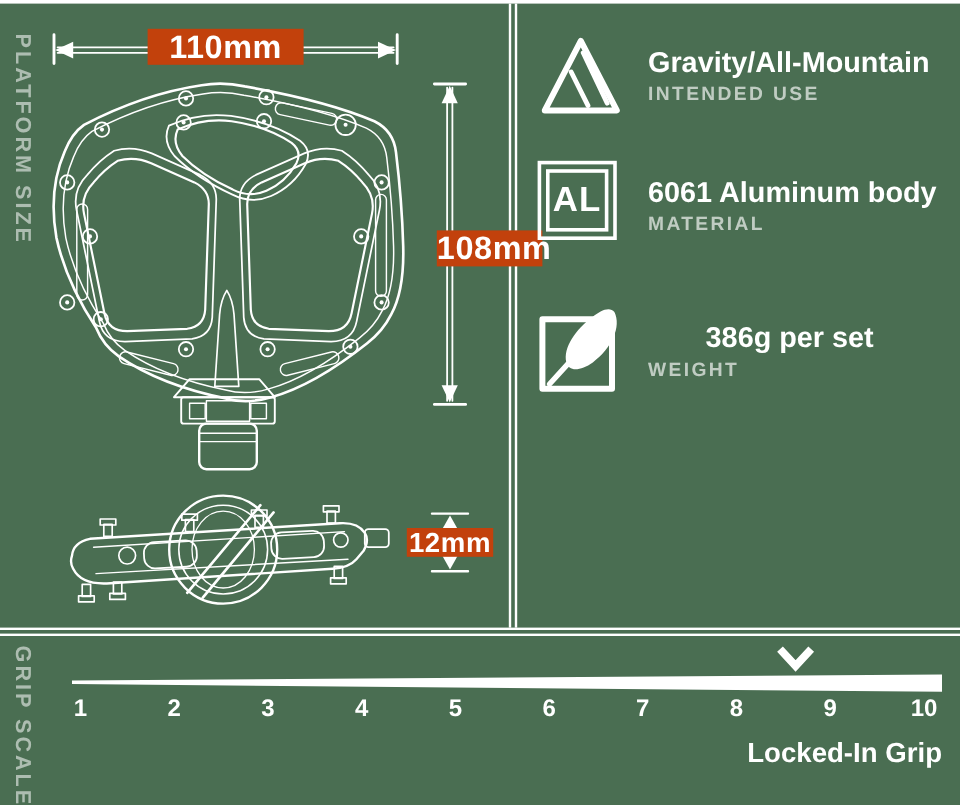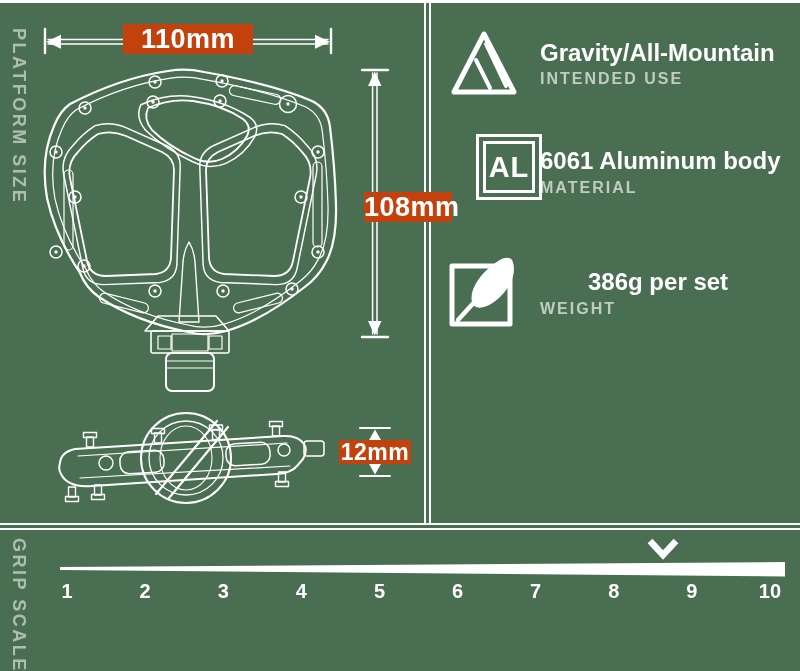--- a/index.html
+++ b/index.html
@@ -16,21 +16,21 @@
   .side-label{
     position:absolute;writing-mode:vertical-rl;
     font-weight:bold;font-size:18px;letter-spacing:2.5px;
     color:rgba(255,255,255,0.55);white-space:nowrap;
   }
   .dim-text{
     position:absolute;background:#c2410c;text-align:center;
     font-weight:bold;font-size:27px;line-height:30px;letter-spacing:0.5px;
   }
   svg{position:absolute;display:block;}
-  .spec-row{position:absolute;left:0;top:0;padding-left:28px;}
+  .spec-row{position:absolute;left:0;top:0;}
   .spec-icon{position:absolute;left:448px;}
   .al-box{width:66px;height:66px;border:3px solid #fff;position:relative;box-sizing:border-box;}
   .al-box-inner{position:absolute;left:4px;top:4px;right:4px;bottom:4px;
     border:3px solid #fff;display:flex;align-items:center;justify-content:center;}
   .al-text{font-weight:bold;font-size:29px;letter-spacing:1px;}
   .spec-value{position:absolute;left:540px;font-weight:bold;font-size:24px;line-height:26px;white-space:nowrap;}
   .spec-sublabel{position:absolute;left:540px;font-weight:bold;font-size:16px;line-height:18px;
     letter-spacing:2px;color:rgba(255,255,255,0.65);white-space:nowrap;}
   .ticks-row{
     position:absolute;left:52px;top:580px;width:733px;
@@ -224,14 +224,15 @@
     <span class="tick">3</span>
     <span class="tick">4</span>
     <span class="tick">5</span>
     <span class="tick">6</span>
     <span class="tick">7</span>
     <span class="tick">8</span>
     <span class="tick">9</span>
     <span class="tick">10</span>
   </div>
 
+  <div class="grip-label right">Locked-In Grip</div>
 
 </div>
 
 </body></html>

